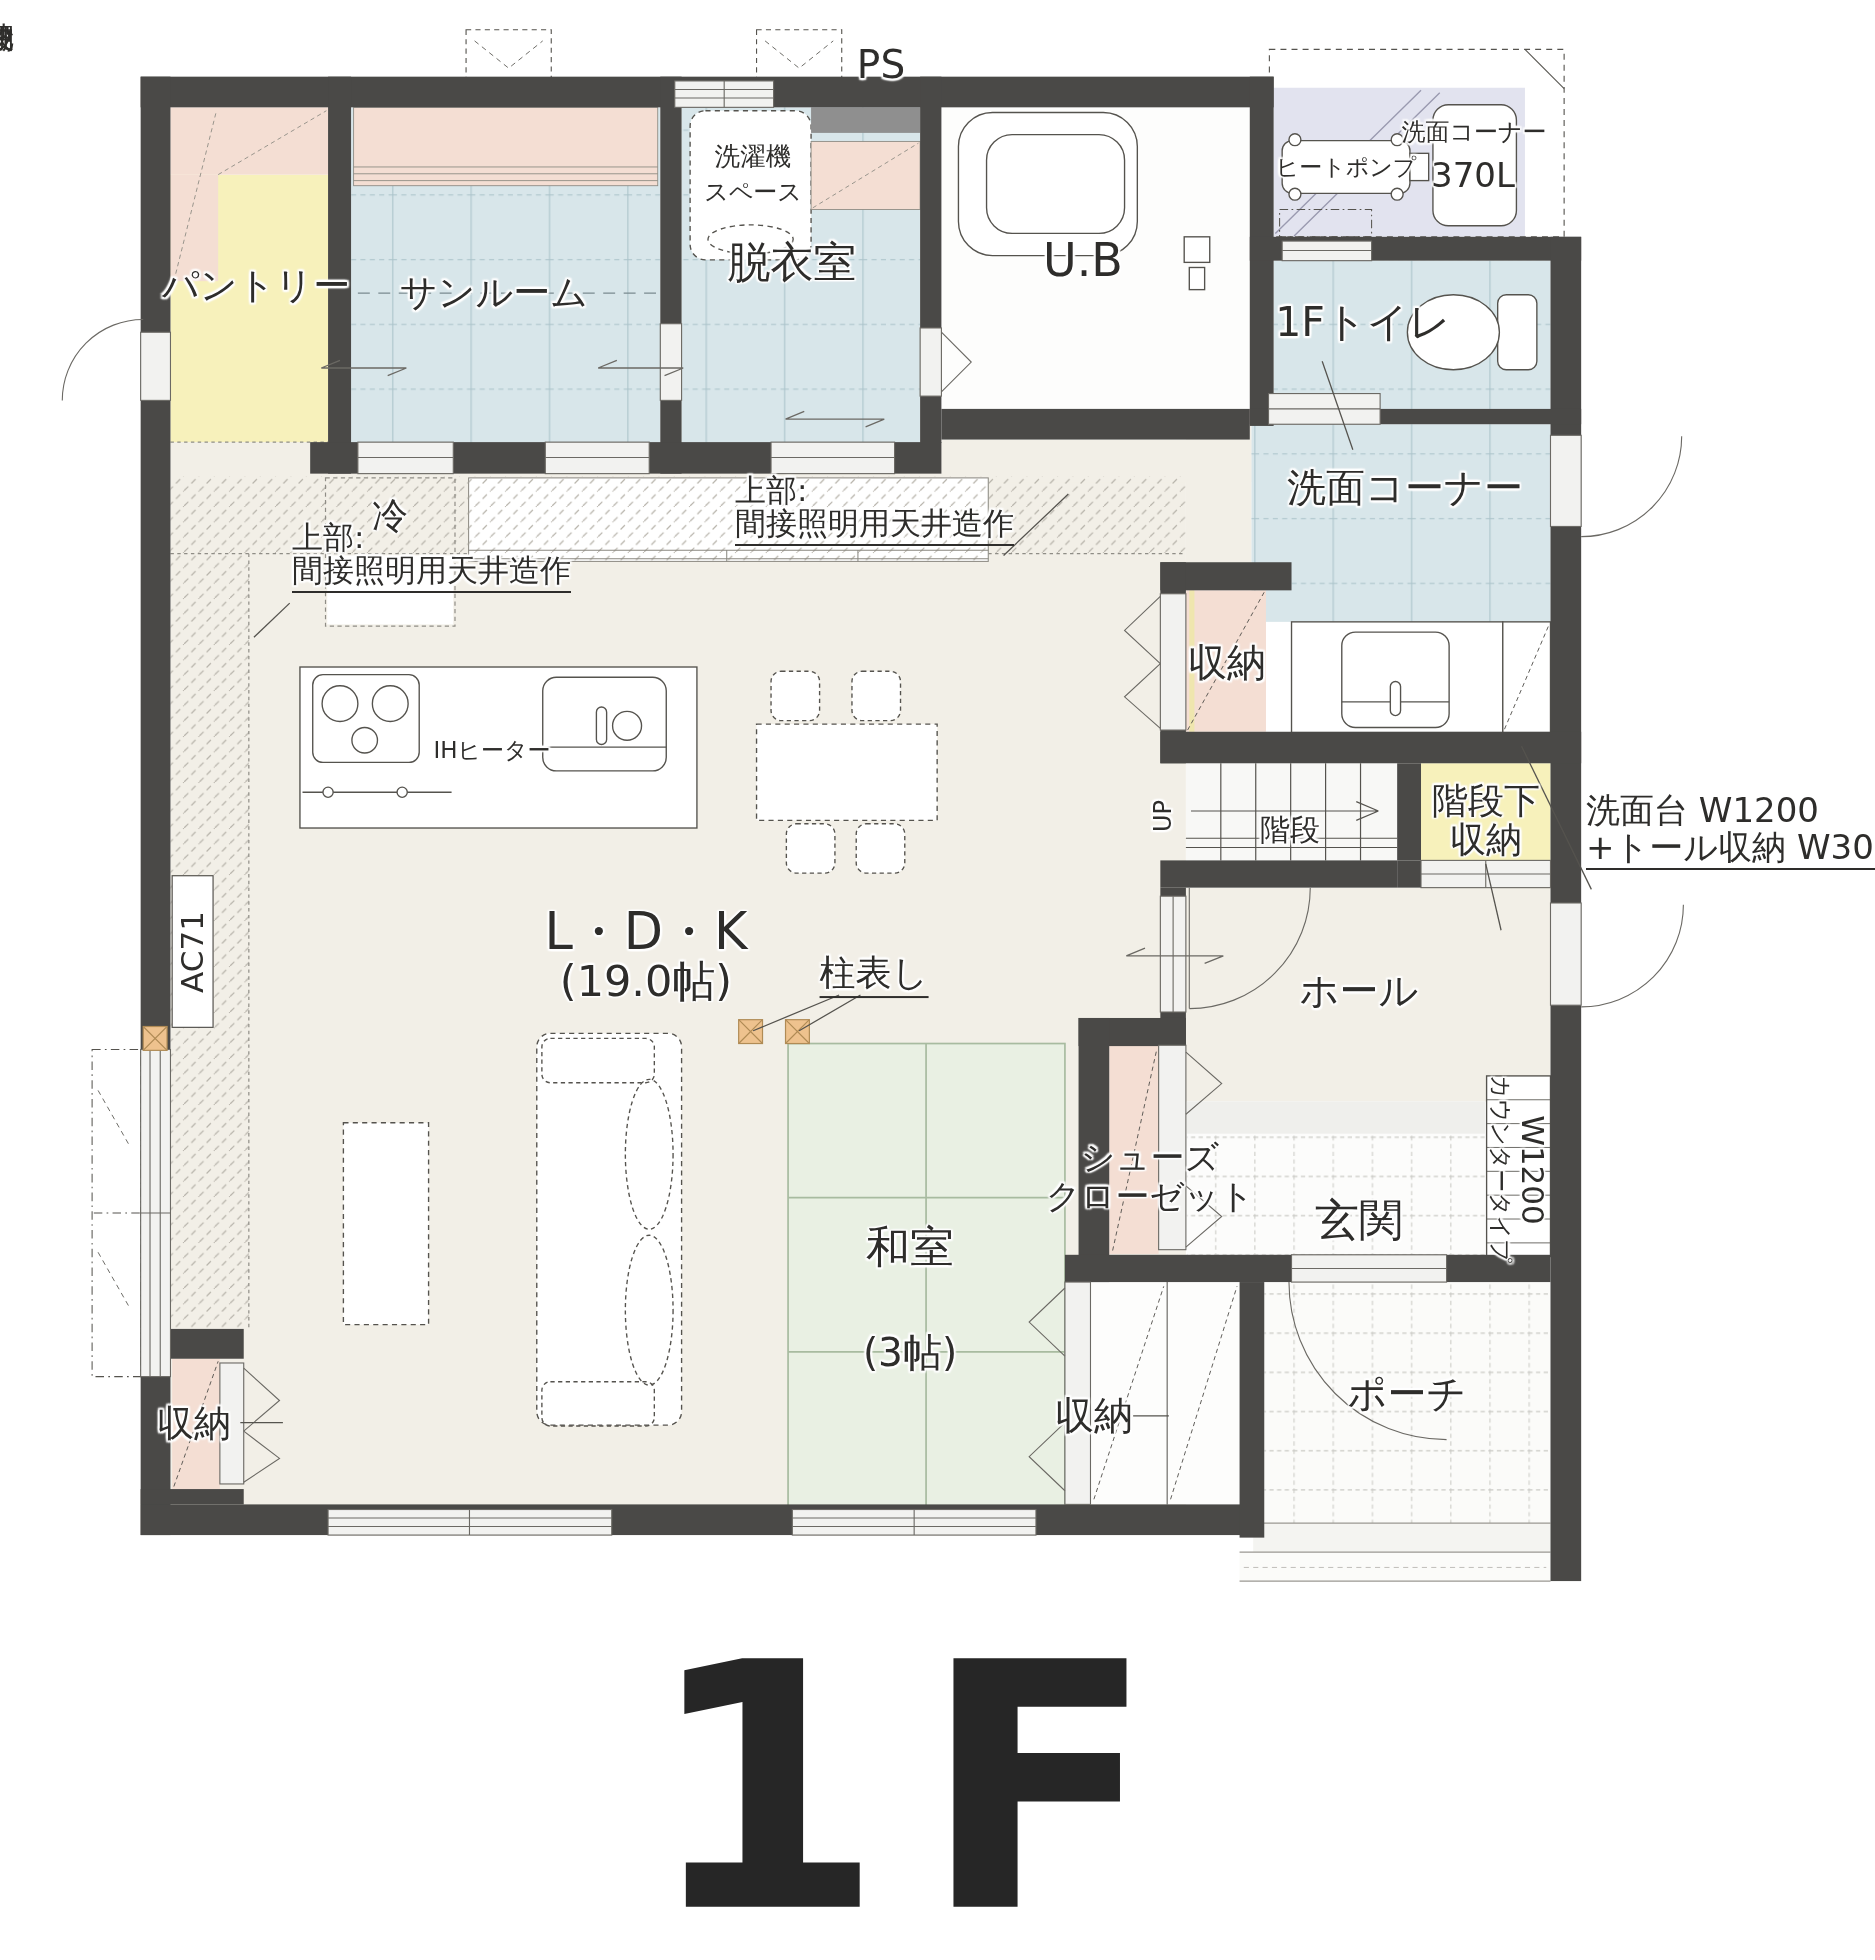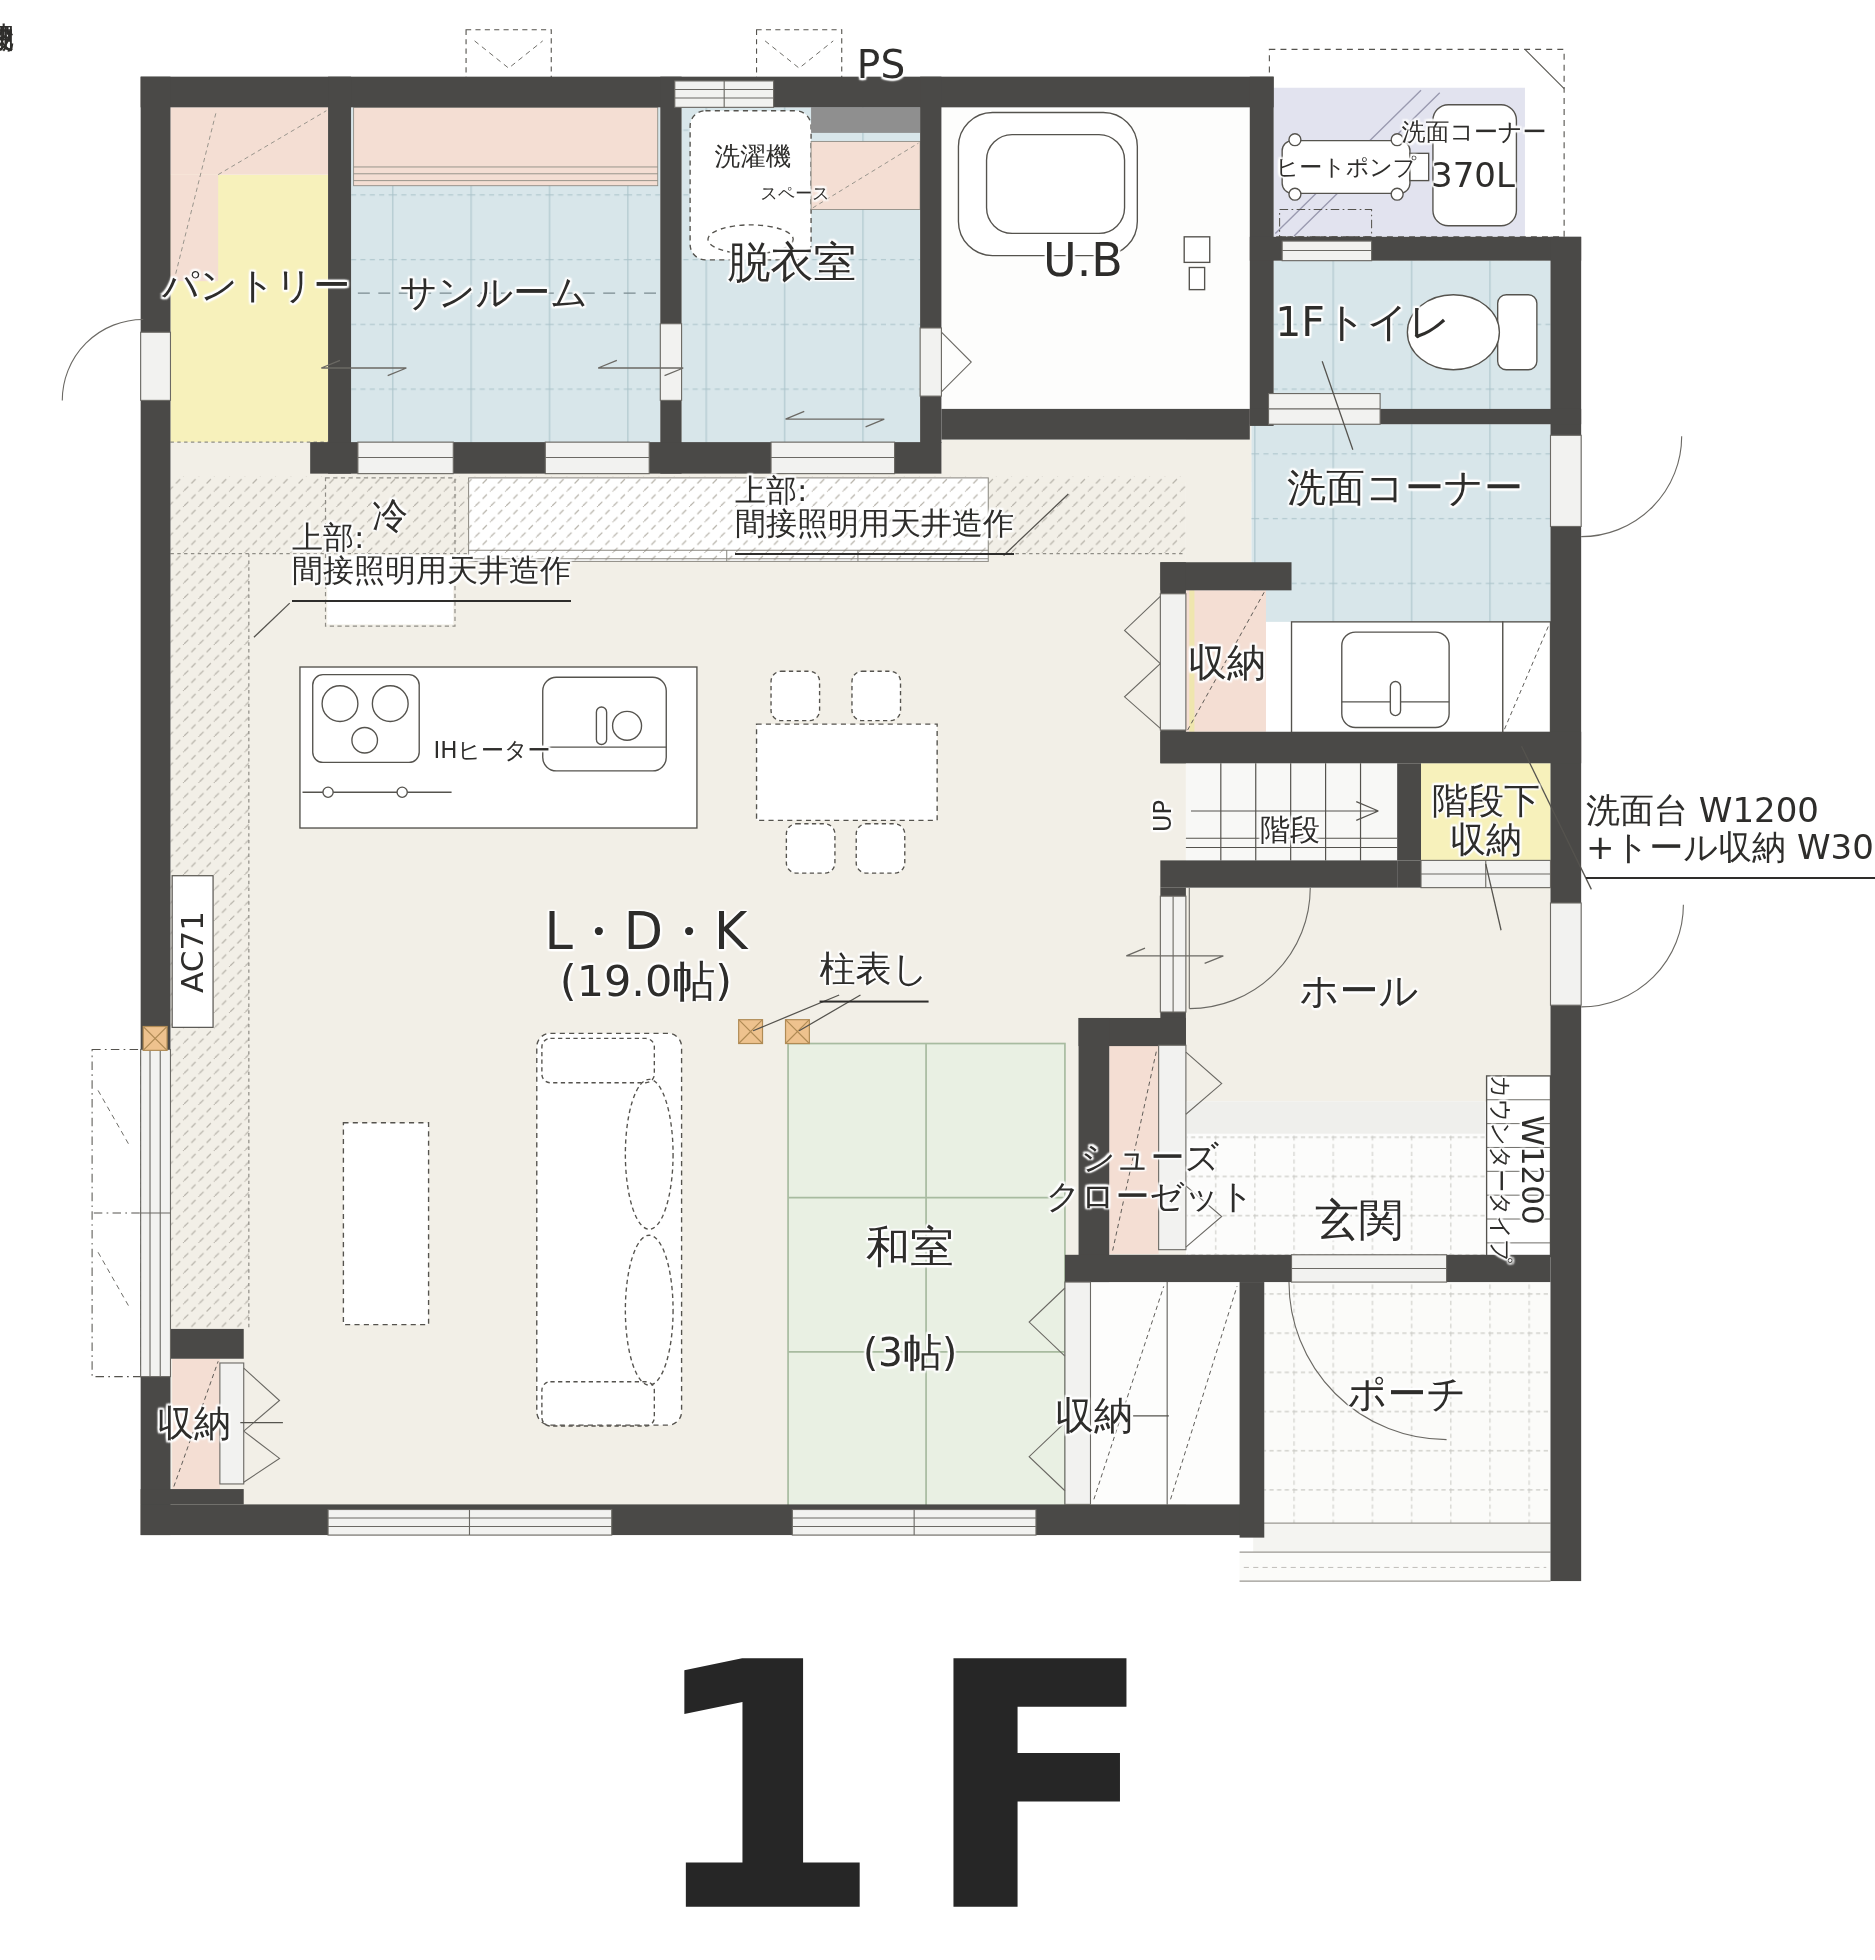--- a/index.html
+++ b/index.html
@@ -6,21 +6,21 @@
   .canvas{position:relative;width:1876px;height:1961px;background:#fff;
           font-family:"DejaVu Sans","Liberation Sans",sans-serif;color:#2e2d2b;overflow:hidden}
   .canvas svg{position:absolute;left:0;top:0}
   .lbl,.stack,.ann{position:absolute;white-space:nowrap;line-height:1.08;
     text-shadow:-1.7px 0 1.7px #fff,1.7px 0 1.7px #fff,0 -1.7px 1.7px #fff,0 1.7px 1.7px #fff,
                 -1.7px -1.7px 1.7px #fff,1.7px 1.7px 1.7px #fff,-1.7px 1.7px 1.7px #fff,1.7px -1.7px 1.7px #fff}
   .lbl{transform:translate(-50%,-50%)}
   .rot90{transform:translate(-50%,-50%) rotate(90deg)}
   .rotm90{transform:translate(-50%,-50%) rotate(-90deg)}
   .v{writing-mode:vertical-rl;text-orientation:upright;transform:translate(-50%,-50%)}
-  .und{border-bottom:2.1px solid #2e2d2b;padding-bottom:12px}
+  .und{border-bottom:2.1px solid #2e2d2b;padding-bottom:3px}
   .title{font-weight:bold;letter-spacing:39px;color:#262626}
 </style>
 </head>
 <body>
 
 <div class="canvas">
 
 <svg width="1876" height="1961" viewBox="0 0 2202 2302">
 <defs>
   <pattern id="hatch" width="18" height="18" patternUnits="userSpaceOnUse">
@@ -301,21 +301,21 @@
   <path d="M1588,528 L1552,424"></path>
   <path d="M1744,1014 L1762,1092"></path>
   <path d="M1330,1662 H1372"></path>
   <path d="M282,1670 H332"></path>
 </g>
 </svg>
 
 <div class="lbl" style="left:256px;top:286px;font-size:37px">パントリー</div>
 <div class="lbl" style="left:494px;top:293px;font-size:37px">サンルーム</div>
 <div class="lbl" style="left:753px;top:157px;font-size:25.6px">洗濯機</div>
-<div class="lbl" style="left:795px;top:193px;font-size:17px">スペース</div>
+<div class="lbl" style="left:753px;top:193px;font-size:24px">スペース</div>
 <div class="lbl" style="left:881px;top:65px;font-size:39px">PS</div>
 <div class="lbl" style="left:792px;top:262px;font-size:43px">脱衣室</div>
 <div class="lbl" style="left:1083px;top:261px;font-size:46px">U.B</div>
 <div class="lbl" style="left:1346px;top:167px;font-size:23px">ヒートポンプ</div>
 <div class="lbl" style="left:1474px;top:133px;font-size:24px">洗面コーナー</div>
 <div class="lbl" style="left:1473px;top:175px;font-size:34px">370L</div>
 <div class="lbl" style="left:1363px;top:322px;font-size:41px">1Fトイレ</div>
 <div class="lbl" style="left:1405px;top:488px;font-size:39px">洗面コーナー</div>
 <div class="lbl" style="left:1227px;top:663px;font-size:39px">収納</div>
 <div class="lbl" style="left:1290px;top:830px;font-size:30px">階段</div>

